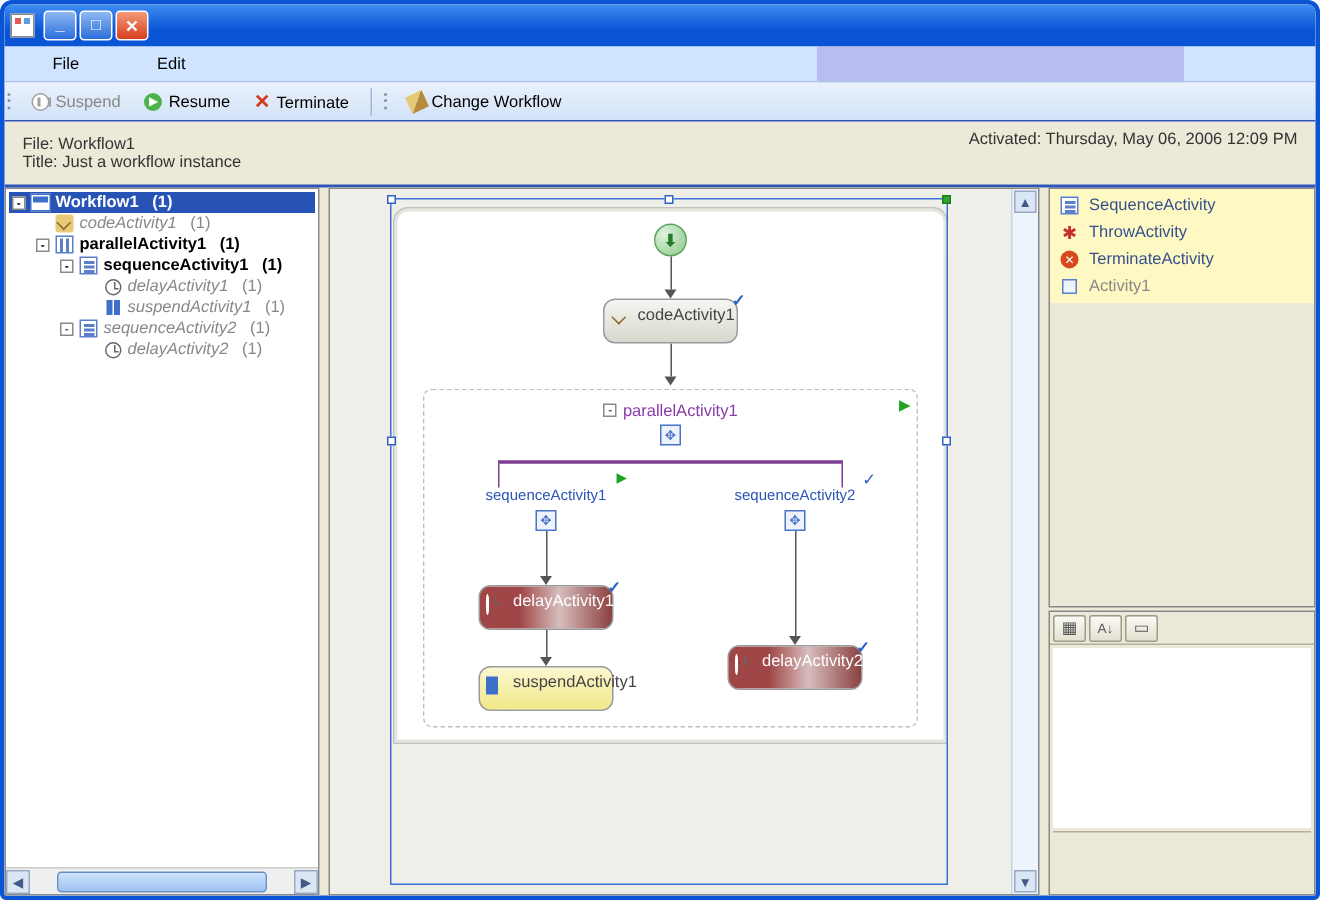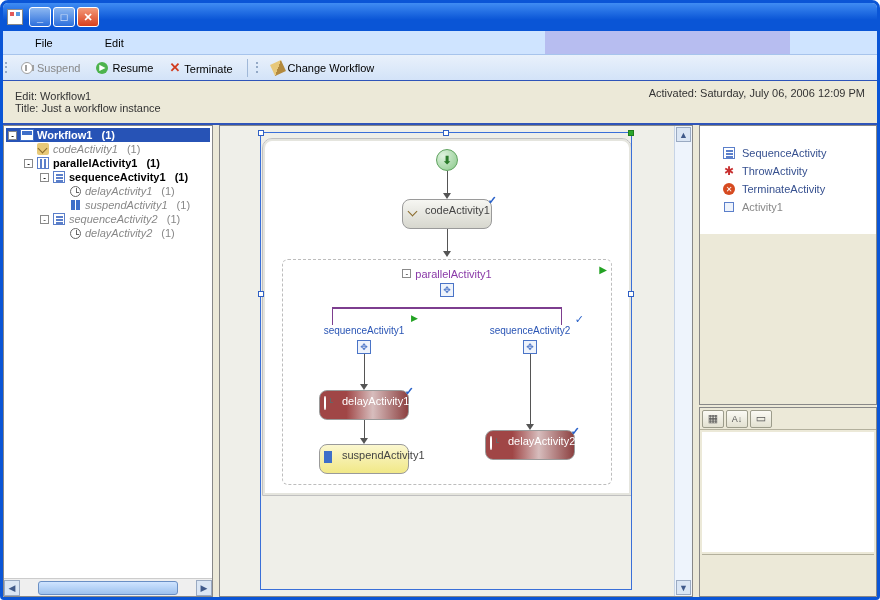--- a/index.html
+++ b/index.html
@@ -75,21 +75,21 @@
   .branch .seqlabel{color:#2a55b5;font-size:10px;}
   .branch .gplay2{align-self:flex-end;margin-right:6px;color:#23a223;font-size:9px;height:0;position:relative;top:-12px;}
   .branch .chkb{align-self:flex-end;margin-right:6px;color:#2a62c9;height:0;position:relative;top:-12px;}
 
   .design-vscroll{width:18px;background:#eef4fc;border-left:1px solid #c7d4e6;display:flex;flex-direction:column;align-items:center;padding:1px;}
   .design-vscroll .arrowbtn{width:15px;height:15px;}
   .design-vscroll .track{flex:1;}
 
   .panel-right{width:178px;display:flex;flex-direction:column;}
   .toolbox{border:1px solid #888;background:#ece9d8;flex:1;display:flex;flex-direction:column;min-height:0;}
-  .tool-list{background:#ffffff;padding:18px;}
+  .tool-list{background:#fef9c3;padding:2px;}
   .tool-item{display:flex;align-items:center;gap:6px;padding:2px 4px;cursor:pointer;color:#36508f;}
   .tool-item.gray{color:#888;}
   .tool-icon{width:14px;height:14px;display:flex;align-items:center;justify-content:center;}
   .spacer-pane{flex:1;background:#ece9d8;}
 
   .propgrid{border:1px solid #888;background:#ece9d8;height:190px;display:flex;flex-direction:column;margin-top:2px;}
   .prop-toolbar{height:22px;display:flex;align-items:center;gap:2px;padding:2px;border-bottom:1px solid #b3b09d;}
   .prop-btn{width:22px;height:18px;border:1px solid #9c9c8b;background:linear-gradient(#fbfaf4,#e3e1d1);display:flex;align-items:center;justify-content:center;font-size:10px;color:#555;border-radius:2px;cursor:pointer;}
   .prop-body{flex:1;background:#fff;margin:2px;}
   .prop-help{height:40px;background:#ece9d8;border-top:1px solid #b3b09d;margin:0 2px 2px;}
@@ -166,30 +166,30 @@
         <span></span>
       </span>
     <span class="tb-btn">
       <span class="ic-edit"></span>
       <span>Change Workflow</span>
     </span>
   </div>
 
   <div class="infobar">
     <div>
-      <span>Edit:</span>
+      <span>File:</span>
       <span>Workflow1</span>
     </div>
     <div>
       <span>Title:</span>
       <span>Just a workflow instance</span>
     </div>
     <div class="rt">
       <span>Activated:</span>
-      <span>Saturday, July 06, 2006 12:09 PM</span>
+      <span>Thursday, May 06, 2006 12:09 PM</span>
     </div>
   </div>
 
   <div class="mainarea">
 
     <div class="panel-tree">
       <div class="tree-body">
         <ul class="tree">
           <li>
             <div class="node selected bold">

